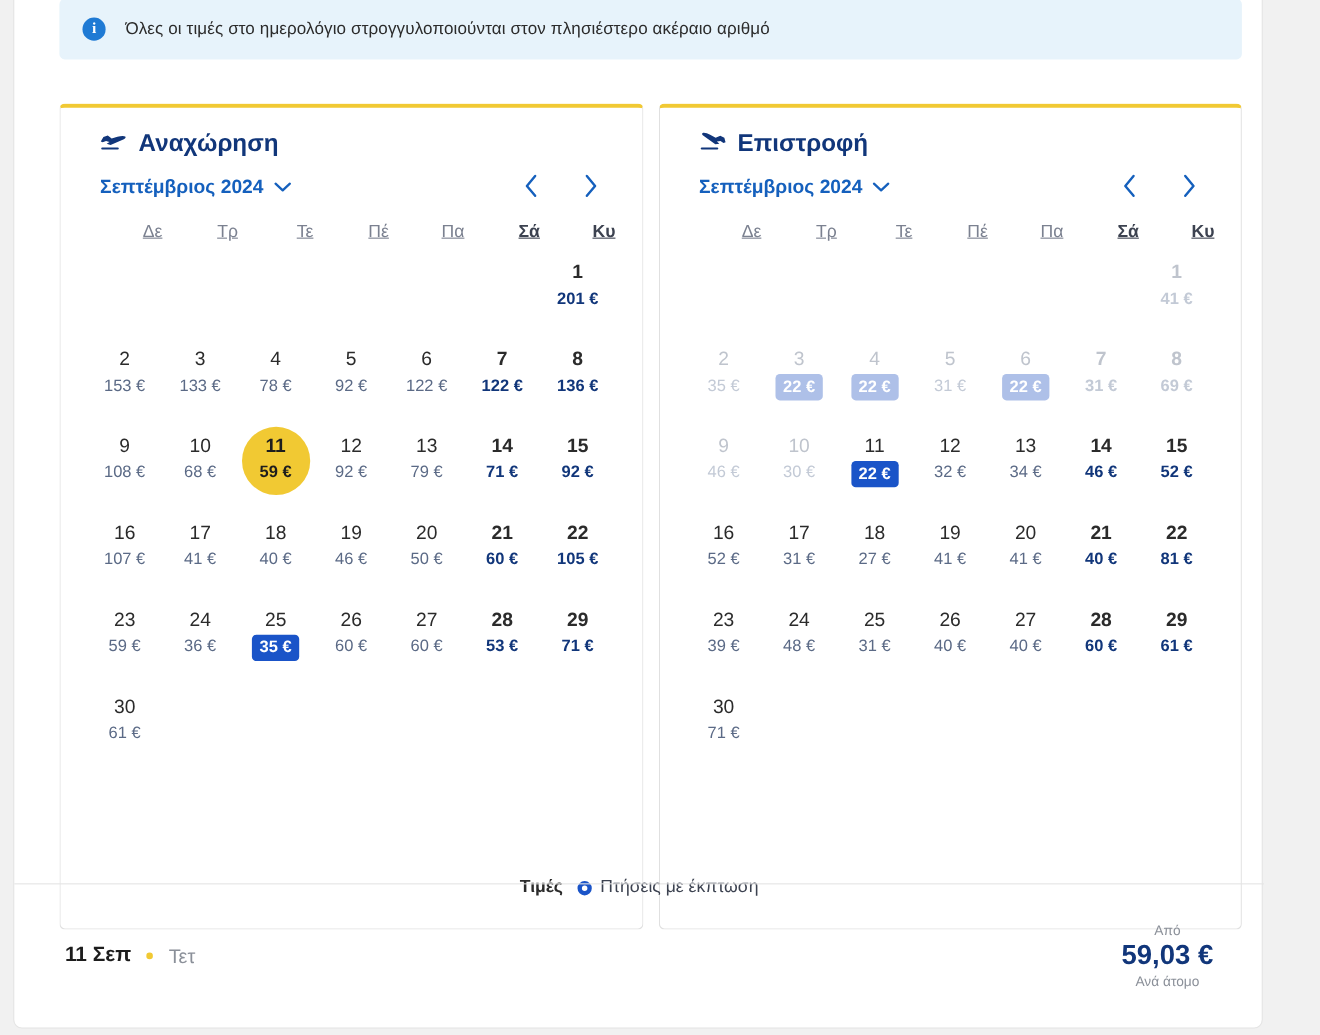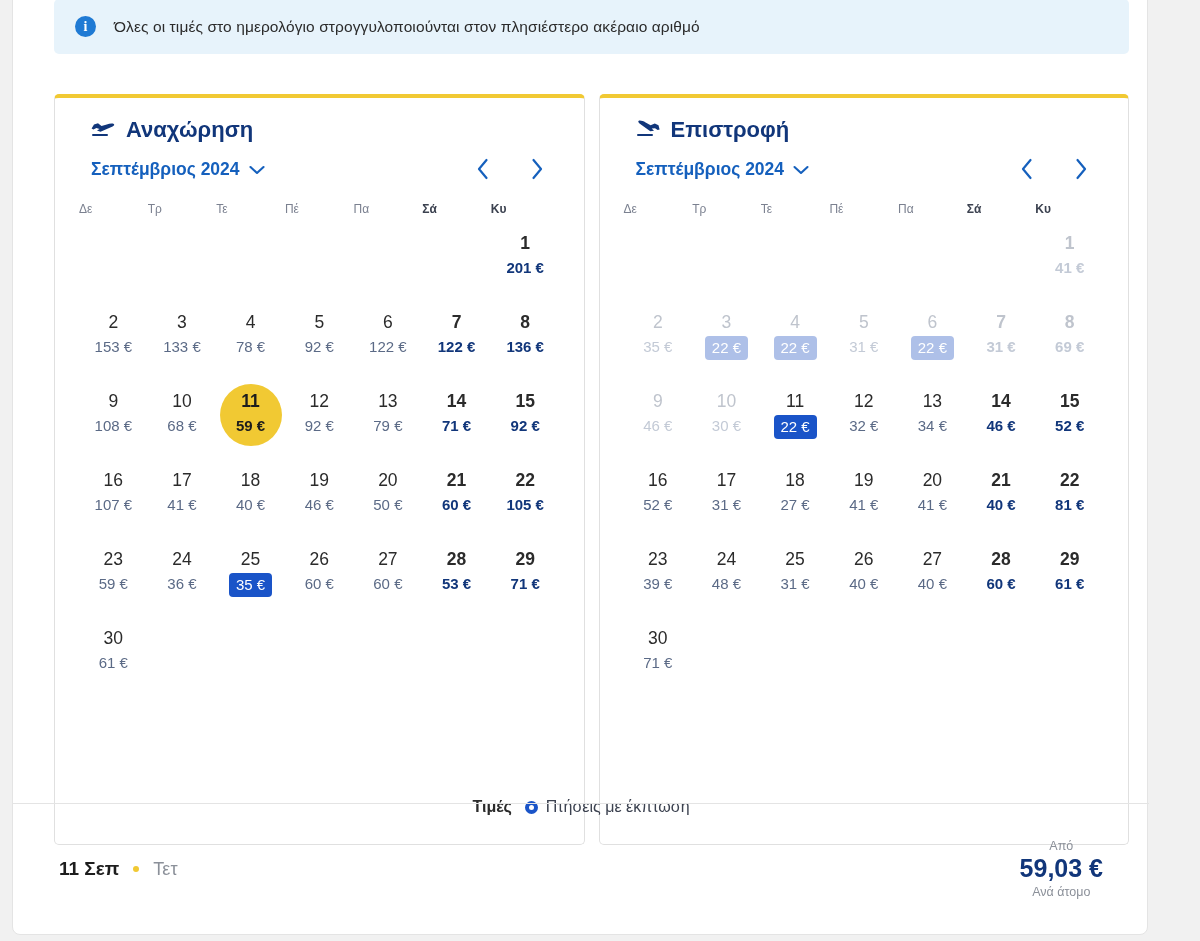--- a/index.html
+++ b/index.html
@@ -131,23 +131,24 @@
   }
 
   
   .weekdays {
     display: grid;
     grid-template-columns: repeat(7, 1fr);
     margin-top: 19px;
     padding: 0 6px;
   }
   .wd {
-    text-align: left;
-    font-size: 12px;
+    text-align: right;
+    font-size: 16px;
     color: #7b8190;
+    text-decoration: underline;
   }
   .wd.weekend { color: #3c4250; font-weight: bold; }
 
   
   .days {
     display: grid;
     grid-template-columns: repeat(7, 1fr);
     grid-auto-rows: 79px;
     padding: 0 6px;
     margin-top: 10px;
@@ -195,21 +196,21 @@
     border-radius: 50%;
     background: #f1c933;
   }
   .day.selected .num { font-weight: bold; color: #1d1d1d; }
   .day.selected .price { font-weight: bold; color: #1d1d1d; }
 
   
   .day.badge .price {
     background: #1a54c8;
     color: #ffffff;
-    font-weight: normal;
+    font-weight: bold;
     border-radius: 4px;
     padding: 2px 7px;
     margin-top: 3px;
   }
 
   
   .day.disabled { cursor: default; }
   .day.disabled .num { color: #bfc4cd; }
   .day.disabled .price { color: #c3cad6; }
   .day.disabled.weekend .num { color: #bfc4cd; }

